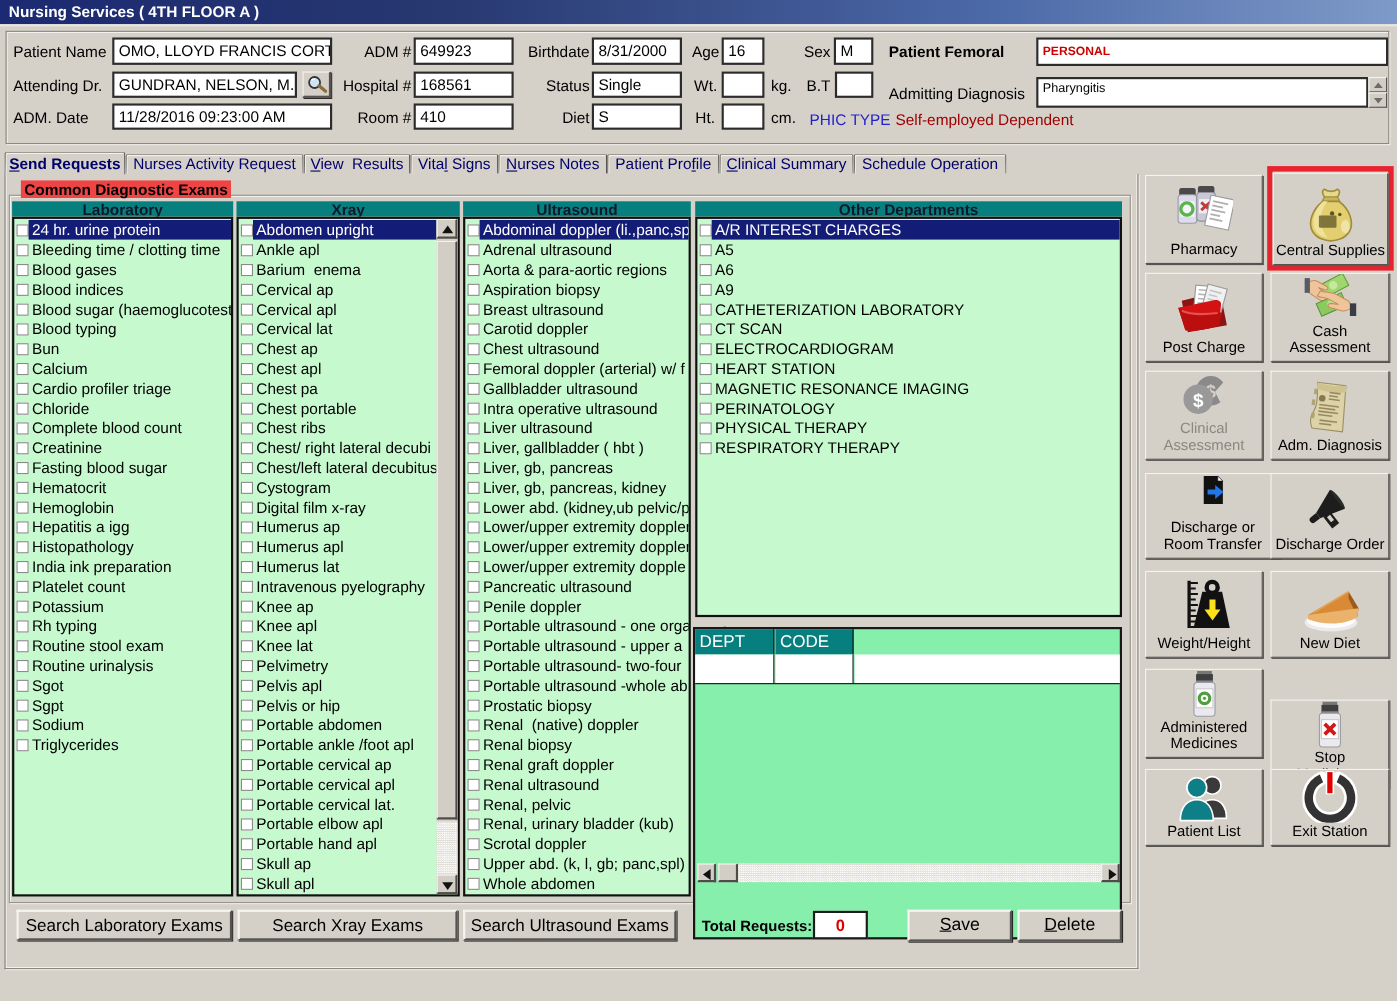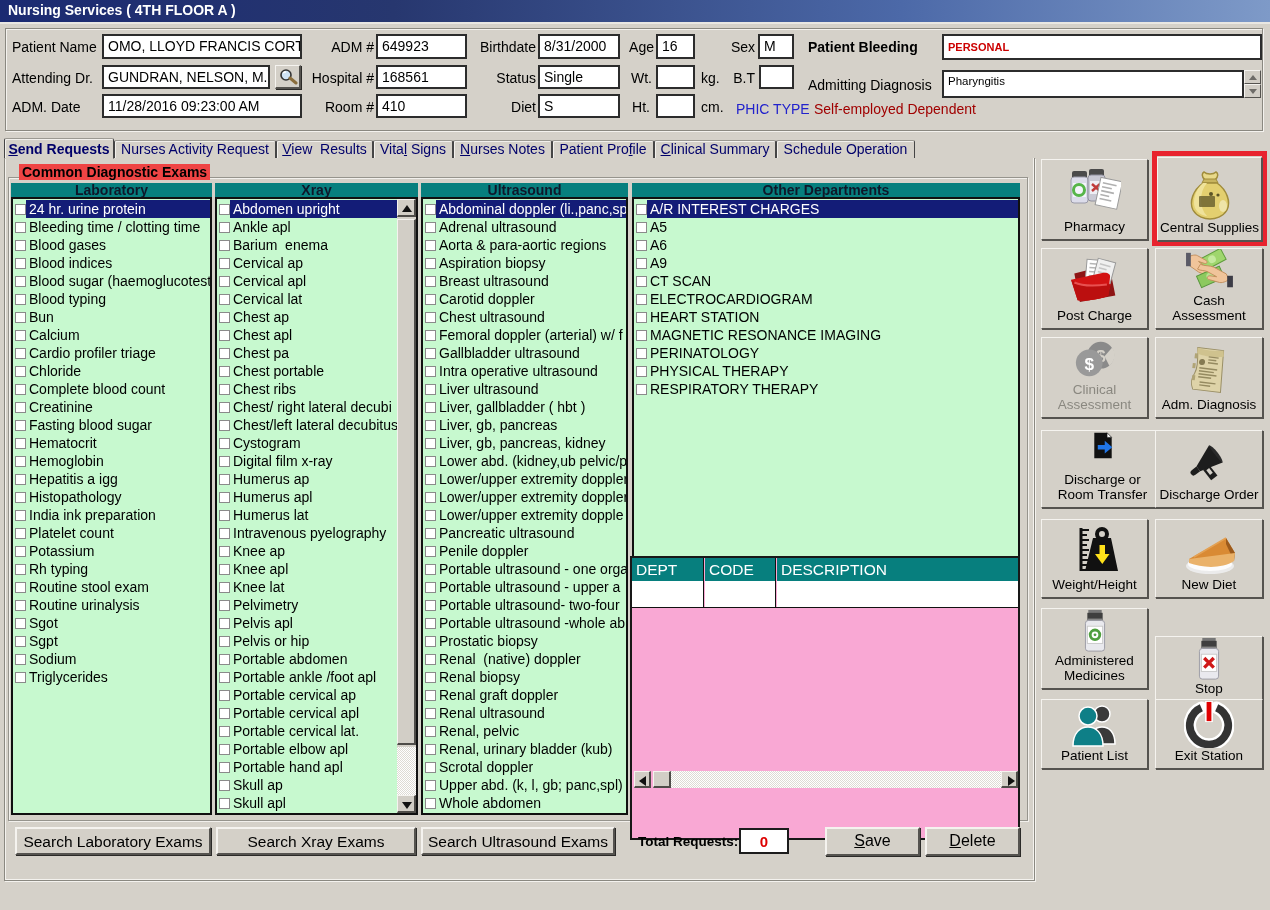--- a/index.html
+++ b/index.html
@@ -25,21 +25,21 @@
 .lrow{height:18px;display:flex;align-items:center;overflow:hidden;}
 .cb{flex:0 0 11px;width:11px;height:11px;background:#fff;border:1px solid #8a8a8a;margin-left:2px;}
 .ltx{font-size:14px;color:#000;white-space:pre;padding:0 0 1px 3px;height:18px;line-height:18px;flex:1 1 auto;}
 .ltx.sel{background:#131c77;color:#fff;}
 
 .sbv{position:absolute;width:19px;background:#d5d1c9;}
 .sbbtn{position:absolute;background:#d2cec6;border-top:1px solid #f5f3ef;border-left:1px solid #f5f3ef;border-right:2px solid #4e4c48;border-bottom:2px solid #4e4c48;}
 .tri{width:0;height:0;position:absolute;}
 .dither{background-image:conic-gradient(#fff 25%,#dedbd4 0 50%,#fff 0 75%,#dedbd4 0);background-size:2px 2px;}
 
-.ogrid{left:630px;top:556px;width:390px;height:284px;border:2px solid #181818;background:#f9a8d4;}
+.ogrid{left:630px;top:570px;width:390px;height:284px;border:2px solid #181818;background:#86efac;}
 .ohead{position:absolute;background:#077f7e;color:#fff;font-size:15.5px;}
 .obtn{position:absolute;background:#d2cec6;}
 
 .btn3{position:absolute;background:#d4d0c8;border-top:2px solid #f5f3ef;border-left:2px solid #f5f3ef;border-right:2px solid #55534f;border-bottom:2px solid #55534f;box-shadow:1px 1px 0 #2b2a28;font-size:15.5px;color:#000;text-align:center;}
 .rbtn{position:absolute;width:107px;background:#d4d0c8;border-top:1px solid #f5f3ef;border-left:1px solid #f5f3ef;border-right:1px solid #55534f;border-bottom:1px solid #55534f;box-shadow:1px 1px 0 #55534f;display:flex;flex-direction:column;align-items:center;justify-content:flex-end;font-size:13.5px;line-height:15px;text-align:center;padding-bottom:5px;}
 .rbtn svg{display:block;}
 </style></head><body>
 <div class="abs titlebar">Nursing Services ( 4TH FLOOR A )</div>
 <div class="abs tbline"></div>
 <div class="abs ppanel"></div>
@@ -52,21 +52,21 @@
 <div class="rlbl" style="left:440px;top:39px;width:96px;">Birthdate</div>
 <div class="rlbl" style="left:440px;top:70px;width:96px;">Status</div>
 <div class="rlbl" style="left:440px;top:99px;width:96px;">Diet</div>
 <div class="rlbl" style="left:600px;top:39px;width:54px;">Age</div>
 <div class="rlbl" style="left:600px;top:70px;width:52px;">Wt.</div>
 <div class="rlbl" style="left:600px;top:99px;width:50px;">Ht.</div>
 <div class="lbl" style="left:701px;top:70px;">kg.</div>
 <div class="lbl" style="left:701px;top:99px;">cm.</div>
 <div class="rlbl" style="left:700px;top:39px;width:55px;">Sex</div>
 <div class="rlbl" style="left:700px;top:70px;width:55px;">B.T</div>
-<div class="lbl blbl" style="left:808px;top:39px;">Patient Bleeding</div>
+<div class="lbl blbl" style="left:808px;top:39px;">Patient Femoral</div>
 <div class="lbl" style="left:808px;top:77px;">Admitting Diagnosis</div>
 <div class="lbl" style="left:736px;top:101px;color:#2222cc;">PHIC TYPE</div>
 <div class="lbl" style="left:814px;top:101px;color:#a00000;">Self-employed Dependent</div>
 <div class="fld" style="left:102px;top:34px;width:200px;height:25px;">OMO, LLOYD FRANCIS CORTE</div>
 <div class="fld" style="left:376px;top:34px;width:91px;height:25px;">649923</div>
 <div class="fld" style="left:538px;top:34px;width:82px;height:25px;">8/31/2000</div>
 <div class="fld" style="left:656px;top:34px;width:39px;height:25px;">16</div>
 <div class="fld" style="left:758px;top:34px;width:36px;height:25px;">M</div>
 <div class="fld" style="left:942px;top:34px;width:320px;height:26px;font-size:11px;font-weight:bold;color:#cc0000;padding-top:5px;">PERSONAL</div>
 <div class="fld" style="left:102px;top:65px;width:168px;height:24px;">GUNDRAN, NELSON, M.</div>
@@ -515,20 +515,24 @@
 <div class="lrow">
       <span class="cb"></span>
       <span class="ltx">A6</span>
     </div>
 <div class="lrow">
       <span class="cb"></span>
       <span class="ltx">A9</span>
     </div>
 <div class="lrow">
       <span class="cb"></span>
+      <span class="ltx">CATHETERIZATION LABORATORY</span>
+    </div>
+<div class="lrow">
+      <span class="cb"></span>
       <span class="ltx">CT SCAN</span>
     </div>
 <div class="lrow">
       <span class="cb"></span>
       <span class="ltx">ELECTROCARDIOGRAM</span>
     </div>
 <div class="lrow">
       <span class="cb"></span>
       <span class="ltx">HEART STATION</span>
     </div>
@@ -546,21 +550,20 @@
     </div>
 <div class="lrow">
       <span class="cb"></span>
       <span class="ltx">RESPIRATORY THERAPY</span>
     </div>
   </div>
 <div class="lbl blbl" style="left:636px;top:567px;">Orders:</div>
 <div class="abs ogrid">
     <div class="ohead" style="left:0;top:0;width:72px;height:23px;border-right:1px solid #111;padding:3px 0 0 4px;">DEPT</div>
     <div class="ohead" style="left:73px;top:0;width:71px;height:23px;border-right:1px solid #111;padding:3px 0 0 4px;">CODE</div>
-    <div class="ohead" style="left:145px;top:0;width:241px;height:23px;padding:3px 0 0 4px;">DESCRIPTION</div>
     <div style="position:absolute;left:0;top:23px;width:72px;height:26px;background:#fff;border-right:1px solid #111;"></div>
     <div style="position:absolute;left:73px;top:23px;width:71px;height:26px;background:#fff;border-right:1px solid #111;"></div>
     <div style="position:absolute;left:145px;top:23px;width:241px;height:26px;background:#fff;"></div>
     <div style="position:absolute;left:0;top:49px;width:386px;height:1px;background:#111;"></div>
     <div class="sbbtn" style="left:2px;top:213px;width:17px;height:17px;">
       <div class="tri" style="left:4px;top:4px;border-top:5px solid transparent;border-bottom:5px solid transparent;border-right:7px solid #111;"></div>
     </div>
     <div class="sbbtn" style="left:21px;top:213px;width:18px;height:17px;"></div>
     <div class="dither" style="position:absolute;left:39px;top:213px;width:330px;height:17px;"></div>
     <div class="sbbtn" style="left:369px;top:213px;width:17px;height:17px;">

